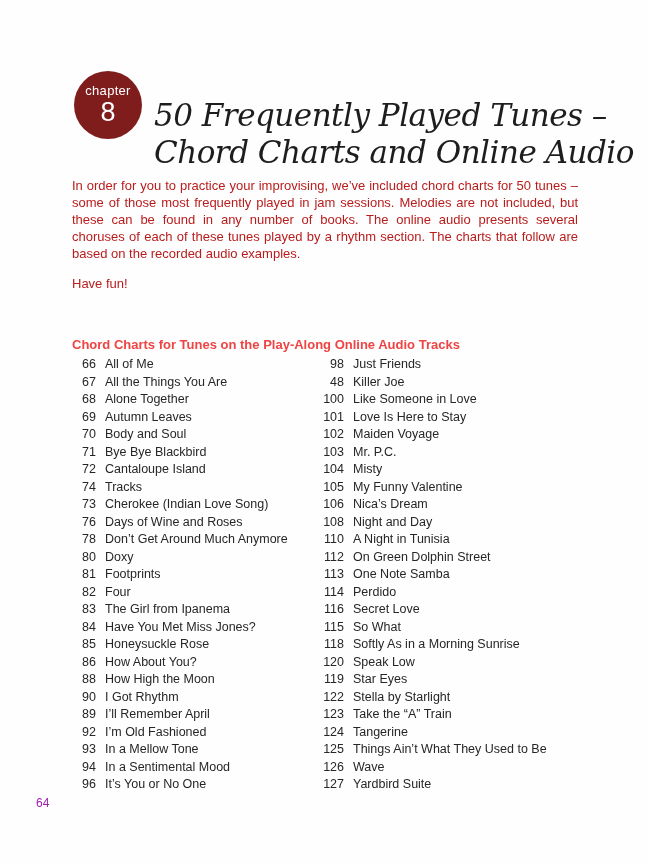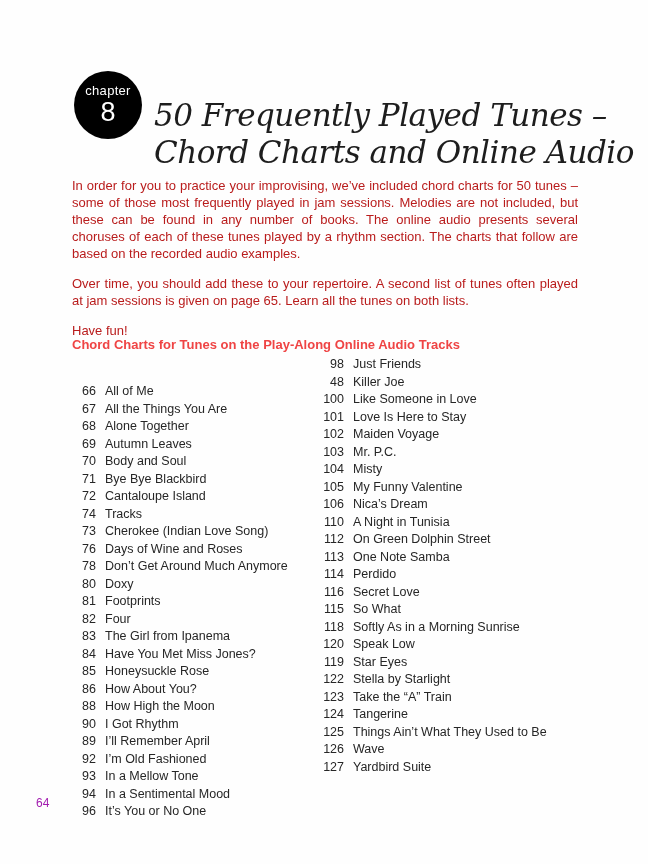--- a/index.html
+++ b/index.html
@@ -12,21 +12,21 @@
     color: #232323;
     overflow: hidden;
   }
   .chapter-badge {
     position: absolute;
     left: 74px;
     top: 71px;
     width: 68px;
     height: 68px;
     border-radius: 50%;
-    background: #000000;
+    background: #7f1d1d;
     color: #ffffff;
     display: flex;
     flex-direction: column;
     align-items: center;
     justify-content: center;
   }
   .chapter-badge .badge-label {
     font-size: 13px;
     line-height: 14px;
     letter-spacing: 0.3px;
@@ -70,21 +70,21 @@
   }
   .tracklist {
     position: absolute;
     left: 72px;
     top: 356px;
     width: 510px;
     display: flex;
     font-size: 12.5px;
     color: #262626;
   }
-  .track-column-left  { width: 238px; flex: none; margin-top: 27px; }
+  .track-column-left  { width: 238px; flex: none; }
   .track-column-right { flex: 1; }
   .track-row {
     display: flex;
     align-items: baseline;
     height: 17.5px;
     line-height: 17.5px;
     white-space: nowrap;
   }
   .track-num {
     flex: none;
@@ -111,21 +111,20 @@
     <span class="badge-number">8</span>
   </div>
 
   <div class="title-block">
     <div>50 Frequently Played Tunes –</div>
     <div>Chord Charts and Online Audio</div>
   </div>
 
   <div class="body-text">
     <p class="justified">In order for you to practice your improvising, we’ve included chord charts for 50 tunes – some of those most frequently played in jam sessions. Melodies are not included, but these can be found in any number of books. The online audio presents several choruses of each of these tunes played by a rhythm section. The charts that follow are based on the recorded audio examples.</p>
-    <p class="justified">Over time, you should add these to your repertoire. A second list of tunes often played at jam sessions is given on page 65. Learn all the tunes on both lists.</p>
     <p>Have fun!</p>
   </div>
 
   <div class="list-heading">Chord Charts for Tunes on the Play-Along Online Audio Tracks</div>
 
   <div class="tracklist">
     <div class="track-column-left">
         <div class="track-row">
           <span class="track-num">66</span>
           <span class="track-title">All of Me</span>
@@ -258,20 +257,24 @@
         </div>
         <div class="track-row">
           <span class="track-num">105</span>
           <span class="track-title">My Funny Valentine</span>
         </div>
         <div class="track-row">
           <span class="track-num">106</span>
           <span class="track-title">Nica’s Dream</span>
         </div>
         <div class="track-row">
+          <span class="track-num">108</span>
+          <span class="track-title">Night and Day</span>
+        </div>
+        <div class="track-row">
           <span class="track-num">110</span>
           <span class="track-title">A Night in Tunisia</span>
         </div>
         <div class="track-row">
           <span class="track-num">112</span>
           <span class="track-title">On Green Dolphin Street</span>
         </div>
         <div class="track-row">
           <span class="track-num">113</span>
           <span class="track-title">One Note Samba</span>

